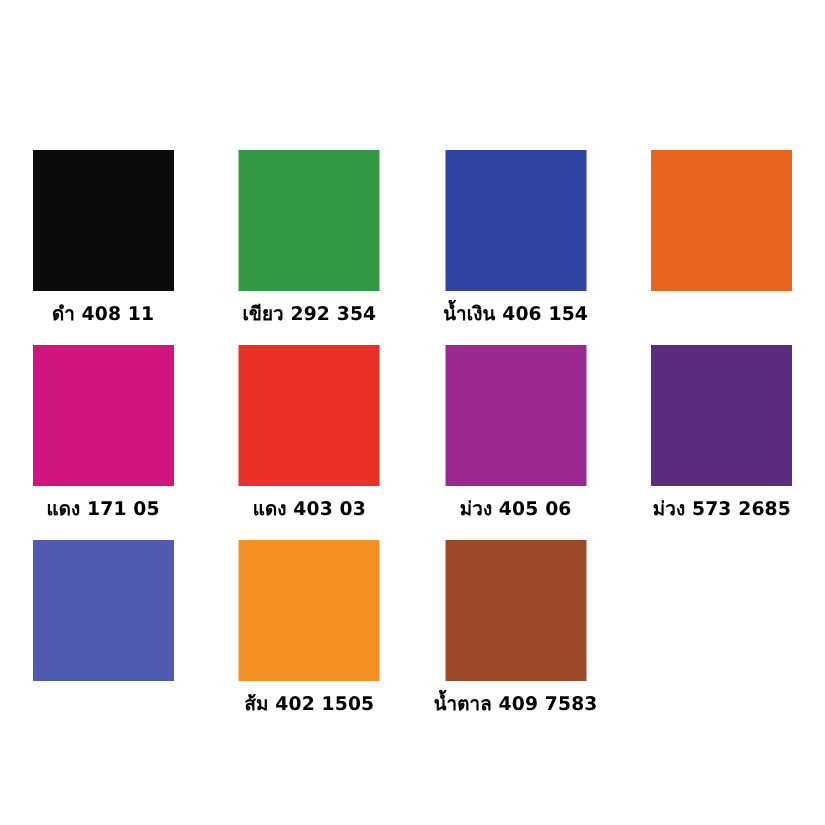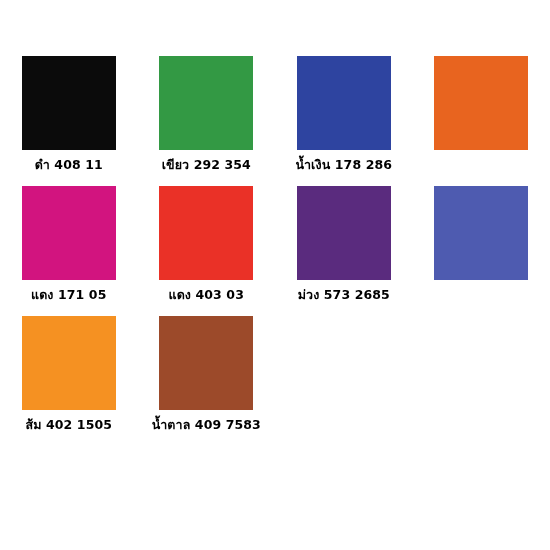--- a/index.html
+++ b/index.html
@@ -13,21 +13,21 @@
     font-family: "DejaVu Sans", "Liberation Sans", sans-serif;
     overflow: hidden;
   }
 
   #color-chart {
     position: relative;
     width: 550px;
     height: 550px;
     background: #ffffff;
     box-sizing: border-box;
-    padding-top: 56px;
+    padding-top: 100px;
   }
 
   .swatch-grid {
     display: grid;
     grid-template-columns: repeat(4, 1fr);
     grid-template-rows: repeat(3, 130px);
     width: 550px;
     box-sizing: border-box;
   }
 
@@ -67,37 +67,41 @@
     </div>
 
     <div class="swatch-cell">
       <span class="swatch-chip" style="background-color: rgb(51, 153, 68);"></span>
       <span class="swatch-label">เขียว 292 354</span>
     </div>
 
 
     <div class="swatch-cell">
       <span class="swatch-chip" style="background-color: rgb(46, 68, 160);"></span>
-      <span class="swatch-label">น้ำเงิน 178 286</span>
+      <span class="swatch-label">น้ำเงิน 406 154</span>
     </div>
 
     <div class="swatch-cell">
       <span class="swatch-chip" style="background-color: rgb(232, 100, 31);"></span>
     </div>
 
     <div class="swatch-cell">
       <span class="swatch-chip" style="background-color: rgb(210, 20, 127);"></span>
       <span class="swatch-label">แดง 171 05</span>
     </div>
 
     <div class="swatch-cell">
       <span class="swatch-chip" style="background-color: rgb(234, 49, 39);"></span>
       <span class="swatch-label">แดง 403 03</span>
     </div>
 
+    <div class="swatch-cell">
+      <span class="swatch-chip" style="background-color: rgb(154, 42, 142);"></span>
+      <span class="swatch-label">ม่วง 405 06</span>
+    </div>
 
     <div class="swatch-cell">
       <span class="swatch-chip" style="background-color: rgb(90, 43, 126);"></span>
       <span class="swatch-label">ม่วง 573 2685</span>
     </div>
 
     <div class="swatch-cell">
       <span class="swatch-chip" style="background-color: rgb(78, 91, 176);"></span>
     </div>
 

